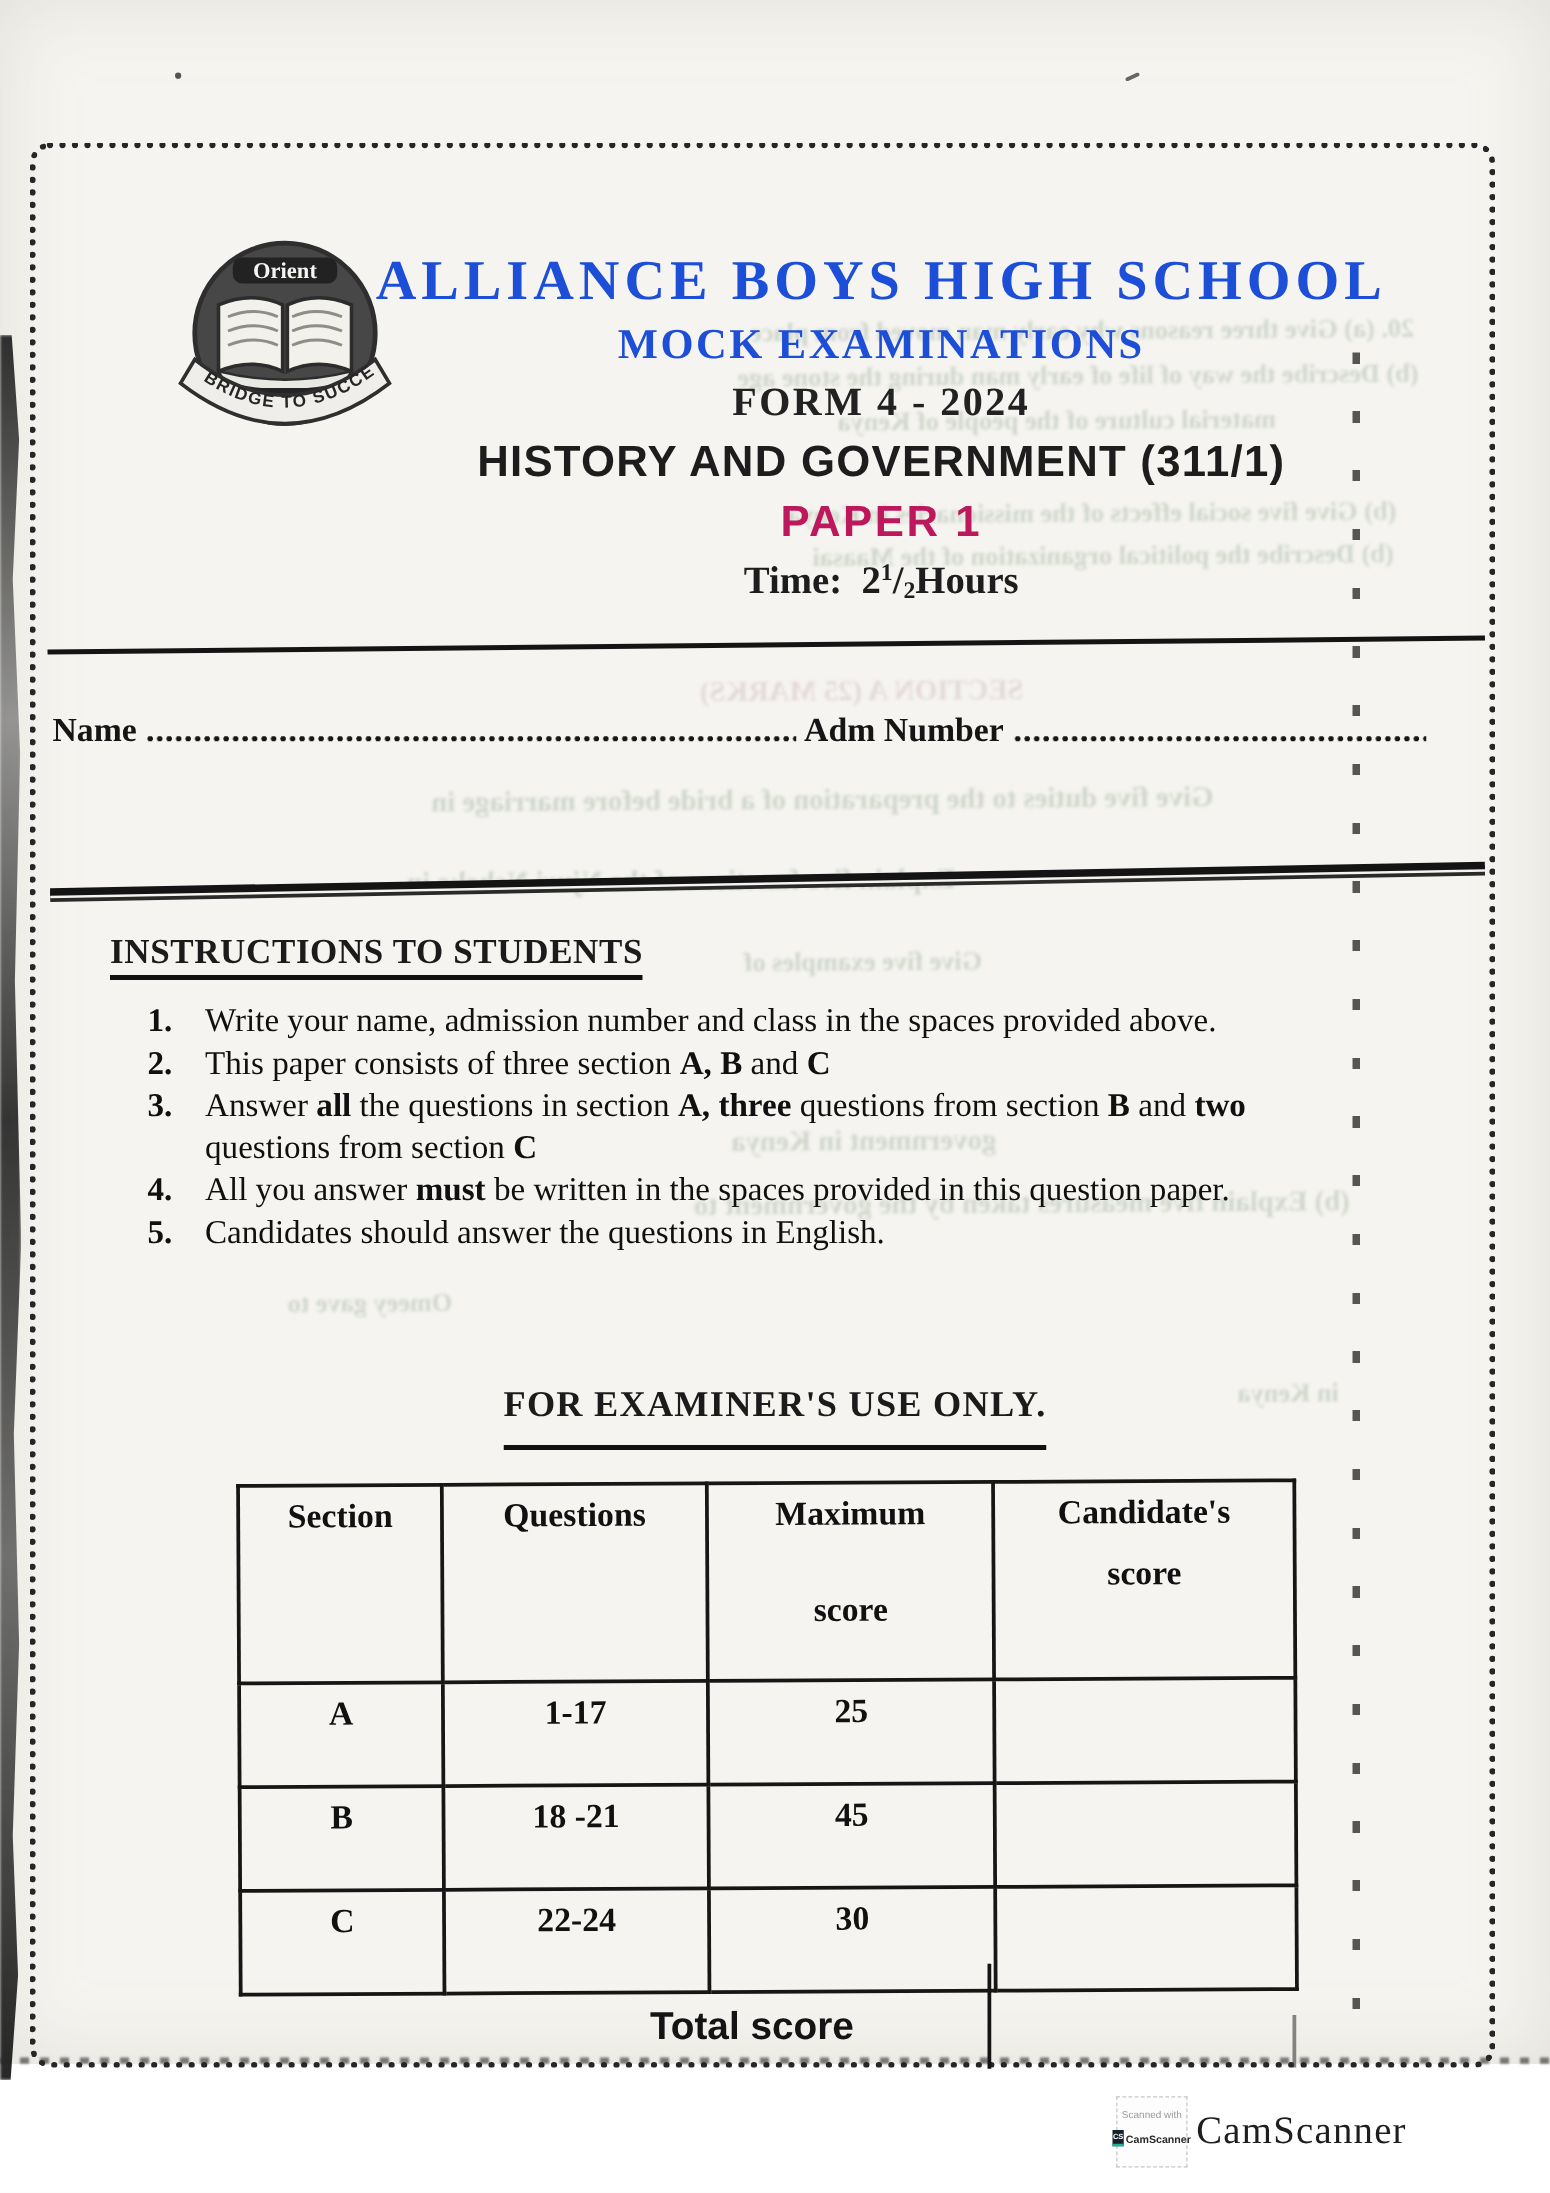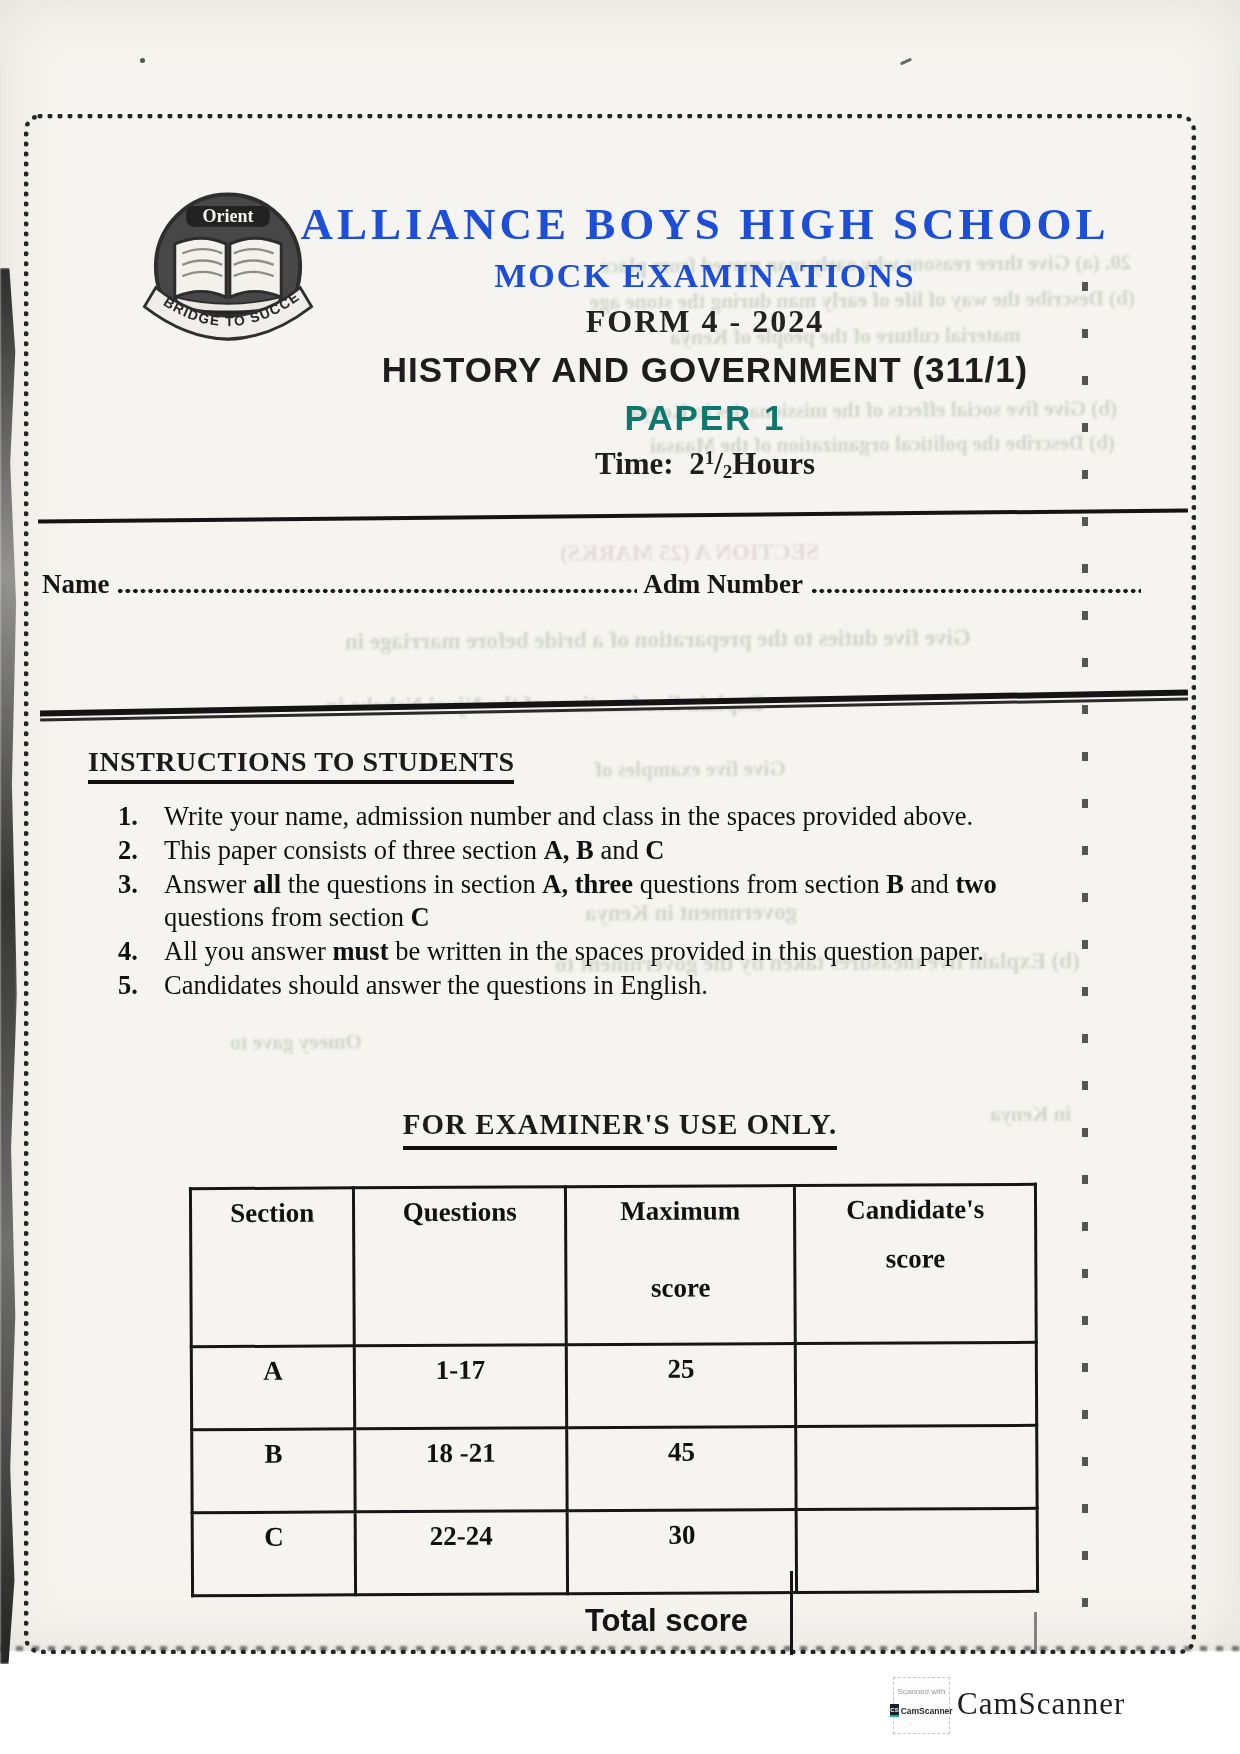--- a/index.html
+++ b/index.html
@@ -44,21 +44,21 @@
   .g12{left:990px;top:1102px;font-size:21px;}
 
   
   .logo{position:absolute;left:130px;top:185px;width:196px;height:190px;}
   
   .titles{position:absolute;left:255px;top:198px;width:900px;text-align:center;}
   .t-school{font-size:45px;font-weight:bold;letter-spacing:4px;color:#1d4ed8;}
   .t-mock{font-size:34px;font-weight:bold;letter-spacing:2px;margin-top:7px;color:#1d4ed8;}
   .t-form{font-size:32px;font-weight:bold;letter-spacing:2px;margin-top:8px;color:#222;}
   .t-subject{font-family:"Liberation Sans",sans-serif;font-size:35px;font-weight:bold;letter-spacing:1px;margin-top:10px;color:#1d1d1d;}
-  .t-paper{font-family:"Liberation Sans",sans-serif;font-size:35px;font-weight:bold;letter-spacing:2px;margin-top:8px;color:#0f766e;}
+  .t-paper{font-family:"Liberation Sans",sans-serif;font-size:35px;font-weight:bold;letter-spacing:2px;margin-top:8px;color:#be185d;}
   .t-time{font-family:Liberation Serif, serif;font-size:31px;font-weight:bold;margin-top:8px;color:#1d1d1d;}
   .t-time sup{font-size:19px;vertical-align:10px;}
   .t-time sub{font-size:19px;vertical-align:-4px;}
 
   .rule1{position:absolute;left:38px;top:514px;width:1150px;height:4px;background:#141414;transform:rotate(-.55deg);}
   .rule2{position:absolute;left:40px;top:700px;width:1148px;height:6px;background:#141414;transform:rotate(-1.05deg);border-bottom:2px solid #f5f4f0;box-shadow:0 3px 0 #2a2a2a;}
 
   
   .fieldrow{position:absolute;left:42px;width:1105px;display:flex;align-items:flex-end;
         font-size:27px;font-weight:bold;color:#151515;}
@@ -76,32 +76,32 @@
   .instr-head{position:absolute;left:88px;top:746px;font-size:28px;font-weight:bold;letter-spacing:.5px;
         border-bottom:4px solid #111;padding-bottom:2px;}
   .instr{position:absolute;left:118px;top:800px;width:960px;font-size:26.5px;line-height:33px;color:#101010;}
   .item{display:flex;margin-bottom:1px;}
   .item .num{width:34px;flex:0 0 34px;font-weight:bold;}
   .item .txt{padding-left:12px;}
   .b{font-weight:bold;}
 
   
   .exam-head{position:absolute;left:0;top:1108px;width:1240px;text-align:center;}
-  .exam-head span{font-size:29px;font-weight:bold;letter-spacing:1px;border-bottom:4px solid #111;padding-bottom:6px;}
+  .exam-head span{font-size:29px;font-weight:bold;letter-spacing:1px;border-bottom:4px solid #111;padding-bottom:16px;}
   .etable{position:absolute;left:190px;top:1185px;width:848px;height:388px;border-collapse:collapse;
         transform:rotate(-.3deg);font-size:27px;color:#111;}
   .etable td{border:3px solid #161616;vertical-align:top;text-align:center;padding:0;}
   .etable .c1{width:162px;} .etable .c2{width:211px;} .etable .c3{width:229px;} .etable .c4{width:240px;}
   .etable .hrow td{height:147px;font-weight:bold;}
   .etable .hrow .h1{padding-top:8px;}
   .etable .drow td{height:72px;font-weight:bold;padding-top:8px;}
   .hl1{margin-top:8px;font-weight:bold;}
   .gap-lg{margin-top:46px;font-weight:bold;}
   .gap-sm{margin-top:18px;font-weight:bold;}
-  .total-label{position:absolute;left:520px;top:1603px;width:228px;text-align:right;
+  .total-label{position:absolute;left:520px;top:1603px;width:228px;
         font-family:"Liberation Sans",sans-serif;font-size:31px;font-weight:bold;color:#141414;}
   .total-line{position:absolute;left:790px;top:1571px;width:3px;height:84px;background:#141414;}
   .total-tick{position:absolute;left:1034px;top:1612px;width:3px;height:42px;background:#3a3a3a;opacity:.6;}
 
   
   .cs-badge{position:absolute;left:893px;top:1677px;width:57px;height:57px;background:#fdfdfd;
         border:1px dashed #c6c6c6;box-sizing:border-box;text-align:center;font-family:"Liberation Sans",sans-serif;}
   .cs-badge .sw{font-size:8px;color:#9a9a9a;margin-top:9px;}
   .cs-pill{display:flex;align-items:center;justify-content:center;margin-top:8px;gap:2px;}
   .cs-sq{width:11px;height:11px;background:#16212b;color:#fff;font-size:6px;font-weight:bold;

